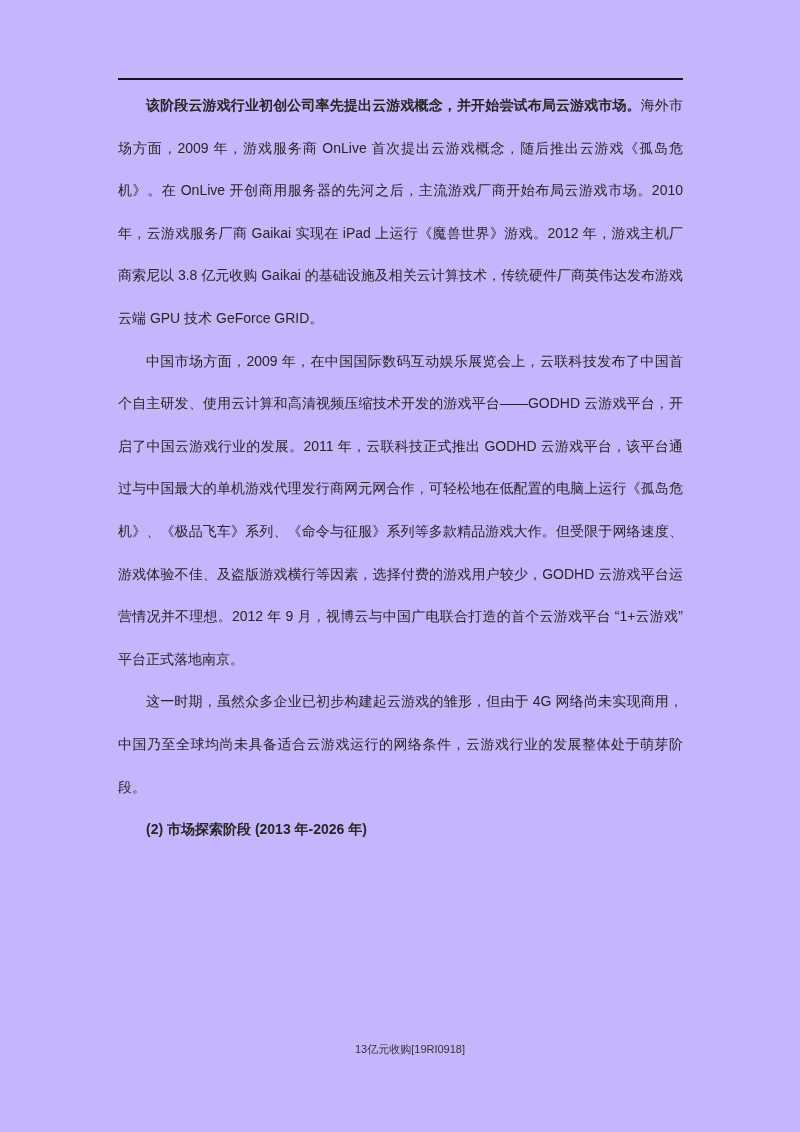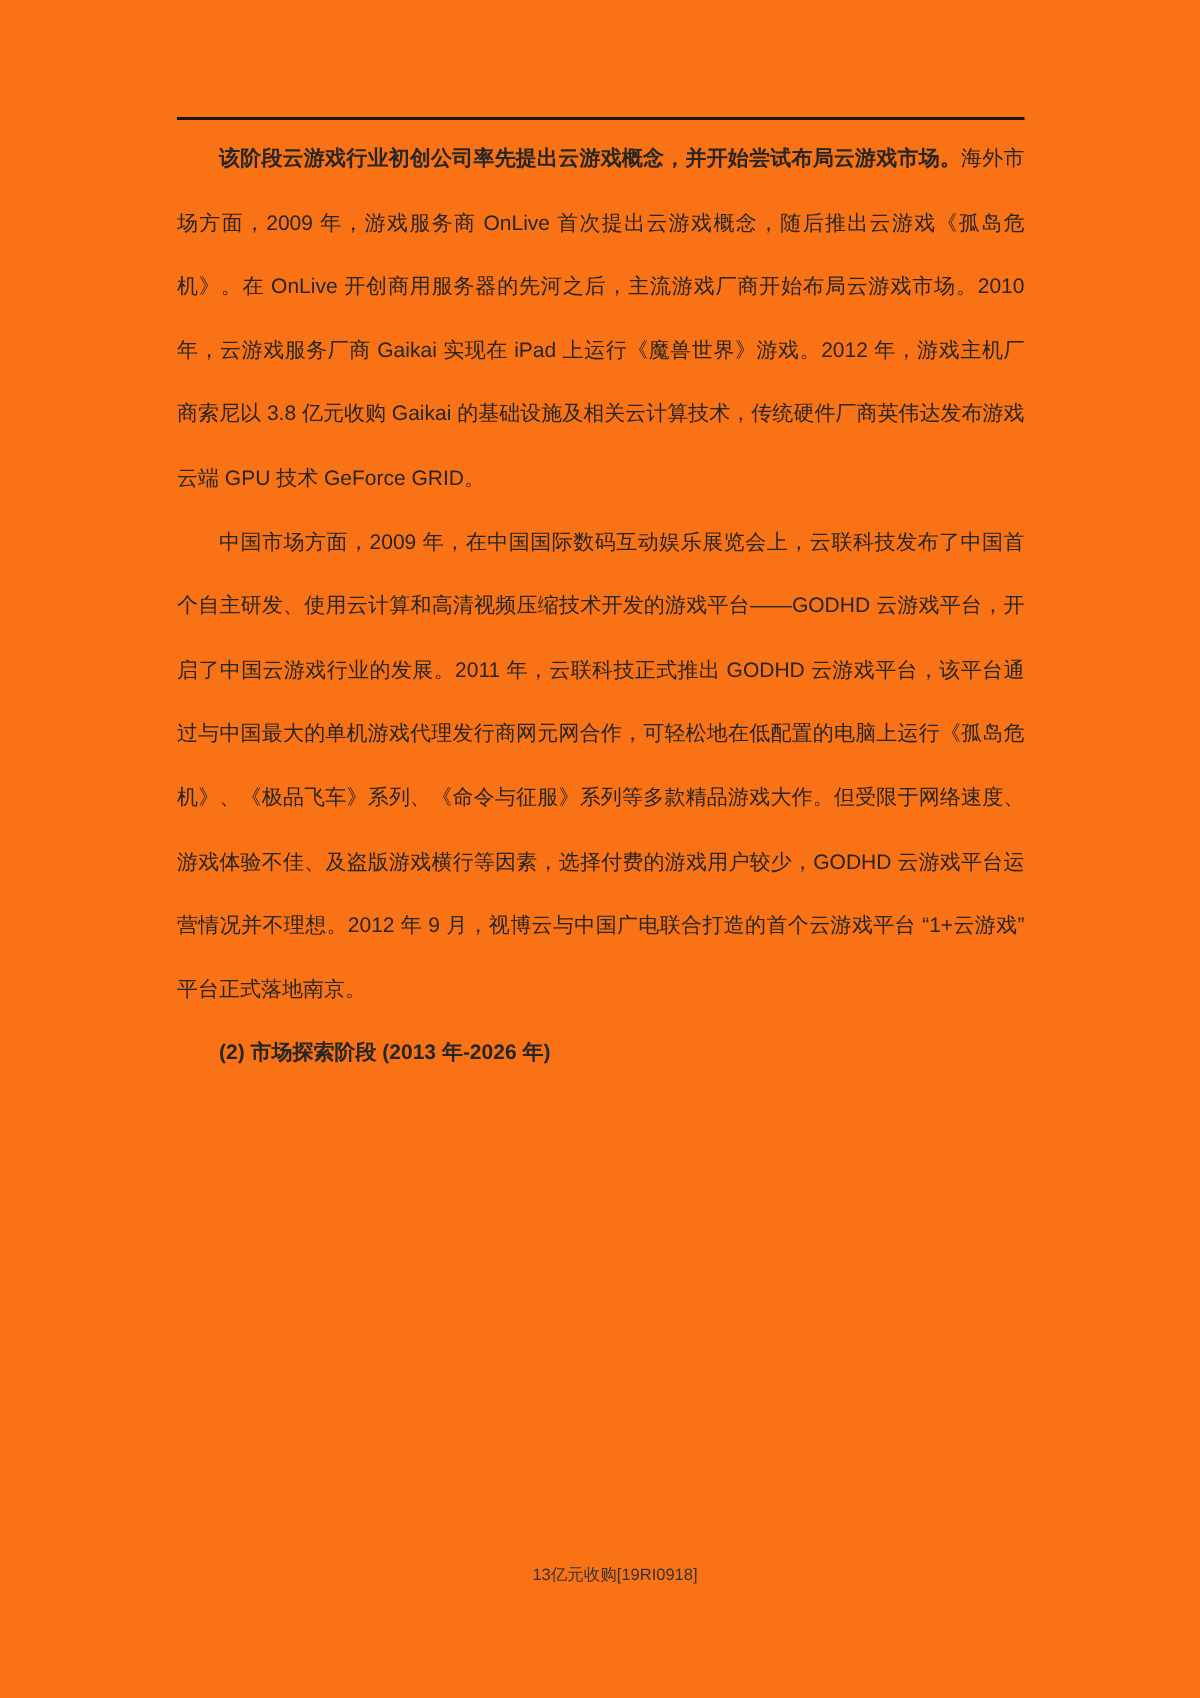--- a/index.html
+++ b/index.html
@@ -4,21 +4,21 @@
 <style>
   html, body {
     margin: 0;
     padding: 0;
     background: #ffffff;
   }
   .page {
     position: relative;
     width: 800px;
     height: 1132px;
-    background: #f97316;
+    background: #c4b5fd;
     font-family: "Liberation Sans", "DejaVu Sans", sans-serif;
     color: #262626;
     overflow: hidden;
   }
   .header-rule {
     position: absolute;
     left: 118px;
     top: 78px;
     width: 565px;
     height: 0;
@@ -68,20 +68,21 @@
 <div class="page">
 
   <div class="header-rule"></div>
 
   <div class="content">
 
     <p><span class="lead-bold">该阶段云游戏行业初创公司率先提出云游戏概念，并开始尝试布局云游戏市场。</span><span>海外市场方面，2009 年，游戏服务商 OnLive 首次提出云游戏概念，随后推出云游戏《孤岛危机》。在 OnLive 开创商用服务器的先河之后，主流游戏厂商开始布局云游戏市场。2010 年，云游戏服务厂商 Gaikai 实现在 iPad 上运行《魔兽世界》游戏。2012 年，游戏主机厂商索尼以 3.8 亿元收购 Gaikai 的基础设施及相关云计算技术，传统硬件厂商英伟达发布游戏云端 GPU 技术 GeForce GRID。</span></p>
 
     <p><span>中国市场方面，2009 年，在中国国际数码互动娱乐展览会上，云联科技发布了中国首个自主研发、使用云计算和高清视频压缩技术开发的游戏平台——GODHD 云游戏平台，开启了中国云游戏行业的发展。2011 年，云联科技正式推出 GODHD 云游戏平台，该平台通过与中国最大的单机游戏代理发行商网元网合作，可轻松地在低配置的电脑上运行《孤岛危机》、《极品飞车》系列、《命令与征服》系列等多款精品游戏大作。但受限于网络速度、游戏体验不佳、及盗版游戏横行等因素，选择付费的游戏用户较少，GODHD 云游戏平台运营情况并不理想。2012 年 9 月，视博云与中国广电联合打造的首个云游戏平台 “1+云游戏” 平台正式落地南京。</span></p>
 
+    <p><span>这一时期，虽然众多企业已初步构建起云游戏的雏形，但由于 4G 网络尚未实现商用，中国乃至全球均尚未具备适合云游戏运行的网络条件，云游戏行业的发展整体处于萌芽阶段。</span></p>
 
     <h3>(2) 市场探索阶段 (2013 年-2026 年)</h3>
 
 
   </div>
 
   <div class="footer">
     <span class="page-number">13</span>
     <span class="report-code">亿元收购[19RI0918]</span>
   </div>

